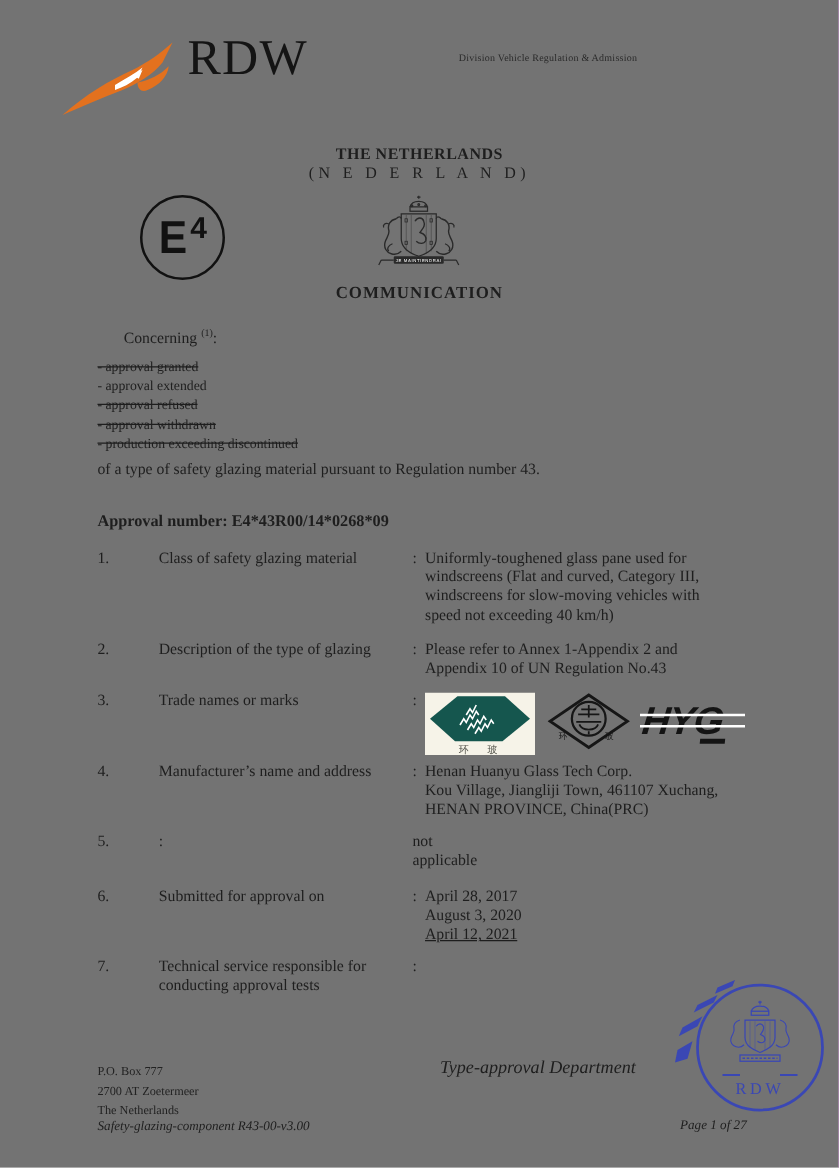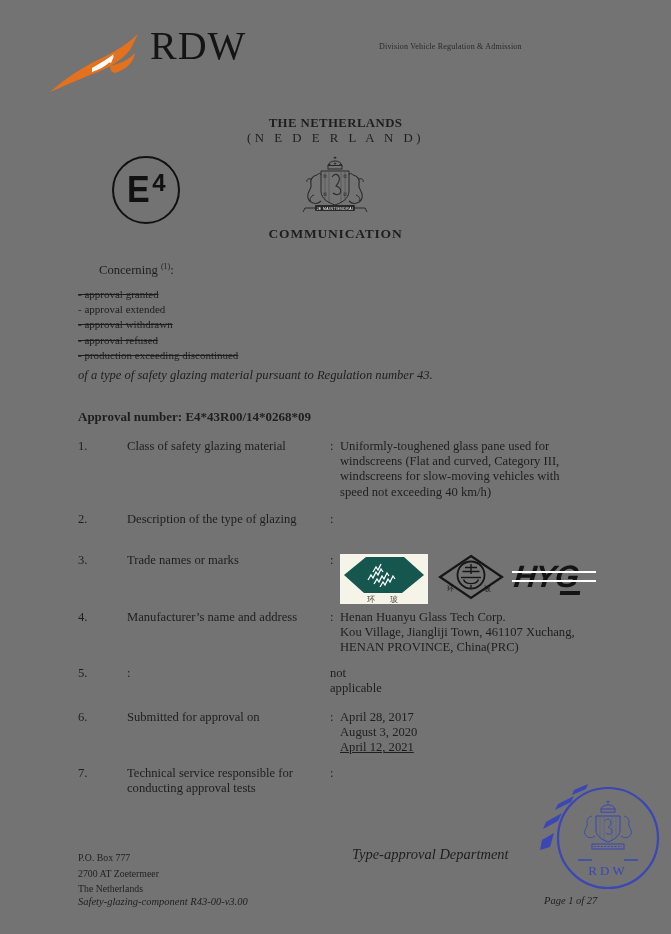--- a/index.html
+++ b/index.html
@@ -6,40 +6,40 @@
   .page {
     position:relative; width:671px; height:934px; background:#737373;
     font-family:"Liberation Serif","DejaVu Serif",serif; color:#1e1e1e;
     overflow:hidden; border-right:3px solid #d946ef; border-bottom:1px solid #e3e3e3;
   }
   .abs { position:absolute; }
   .pre { white-space:pre-line; }
   
   .swoosh { left:48px; top:30px; width:100px; height:64px; }
   .rdw-word { left:150px; top:22px; font-size:40px; letter-spacing:1px; color:#141414; }
-  .division { left:367px; top:42px; font-size:8px; color:#2a2a2a; letter-spacing:.2px;margin-left:12px; }
+  .division { left:367px; top:42px; font-size:8px; color:#2a2a2a; letter-spacing:.2px; }
   
   .center { left:0; right:0; text-align:center; }
   .country { top:116px; font-weight:bold; font-size:12.8px; letter-spacing:.4px; }
   .country-alt { top:131px; font-size:12.8px; letter-spacing:3.5px; }
   .e-mark {
     left:112px; top:156px; width:64px; height:64px; border:2.2px solid #111;
     border-radius:50%; display:flex; align-items:center; justify-content:center;
     font-family:"Liberation Sans","DejaVu Sans",sans-serif; color:#111;
   }
   .e-mark .e { font-size:37px; font-weight:700; transform:scaleX(.92); }
   .e-mark .four { font-size:24px; font-weight:700; position:relative; top:-7px; margin-left:1px; }
   .arms { left:287px; top:155px; width:96px; height:64px; }
   .communication { top:226px; font-weight:bold; font-size:13.5px; letter-spacing:.8px; }
   
   .concerning-head { left:78px; top:262px; font-size:12.6px;margin-left:21px; }
   .concerning-head sup { font-size:8px; }
   .options { left:78px; top:287px; font-size:11px; line-height:15.2px; }
   .struck { text-decoration:line-through; }
-  .subject { left:78px; top:368px; font-size:12.6px;font-style:italic; }
+  .subject { left:78px; top:368px; font-size:12.6px; }
   .approval { left:78px; top:409px; font-size:13px; font-weight:bold; }
   
   .item-row {
     position:absolute; left:78px; width:534px;
     display:grid; grid-template-columns:49px 203px 10px 1fr;
     font-size:12.6px; line-height:15.2px; align-items:start;
   }
   .r1{top:439px}.r2{top:512px}.r3{top:553px}.r4{top:610px}.r5{top:666px}.r6{top:710px}.r7{top:766px}
   .uline { text-decoration:underline; }
   .logos { display:flex; gap:10px; align-items:flex-start; margin-top:1px; }
@@ -112,42 +112,44 @@
     <text x="48" y="54.6" font-size="3.4" letter-spacing="0.5" text-anchor="middle" fill="#ffffff" font-family="Liberation Sans, sans-serif">JE MAINTIENDRAI</text>
   </svg>
 
   <div class="abs center communication">COMMUNICATION</div>
 
   <div class="abs concerning-head"><span>Concerning </span><sup>(1)</sup><span>:</span></div>
 
   <div class="abs options">
     <div class="struck">- approval granted</div>
     <div>- approval extended</div>
+    <div class="struck">- approval refused</div>
     <div class="struck">- approval withdrawn</div>
-    <div class="struck">- approval refused</div>
     <div class="struck">- production exceeding discontinued</div>
   </div>
 
   <div class="abs subject">of a type of safety glazing material pursuant to Regulation number 43.</div>
   <div class="abs approval">Approval number: E4*43R00/14*0268*09</div>
 
   <div class="item-row r1">
     <div>1.</div>
     <div class="pre">Class of safety glazing material</div>
     <div>:</div>
     <div class="pre">Uniformly-toughened glass pane used for
 windscreens (Flat and curved, Category III,
 windscreens for slow-moving vehicles with
 speed not exceeding 40 km/h)</div>
   </div>
 
   <div class="item-row r2">
     <div>2.</div>
     <div class="pre">Description of the type of glazing</div>
     <div>:</div>
+    <div class="pre">Please refer to Annex 1-Appendix 2 and
+Appendix 10 of UN Regulation No.43</div>
   </div>
 
   <div class="item-row r3">
     <div>3.</div>
     <div class="pre">Trade names or marks</div>
     <div>:</div>
     <div class="logos">
 
       <svg width="88" height="50" viewBox="0 0 88 50">
         <rect x="0" y="0" width="88" height="50" fill="#f6f3e8"></rect>

